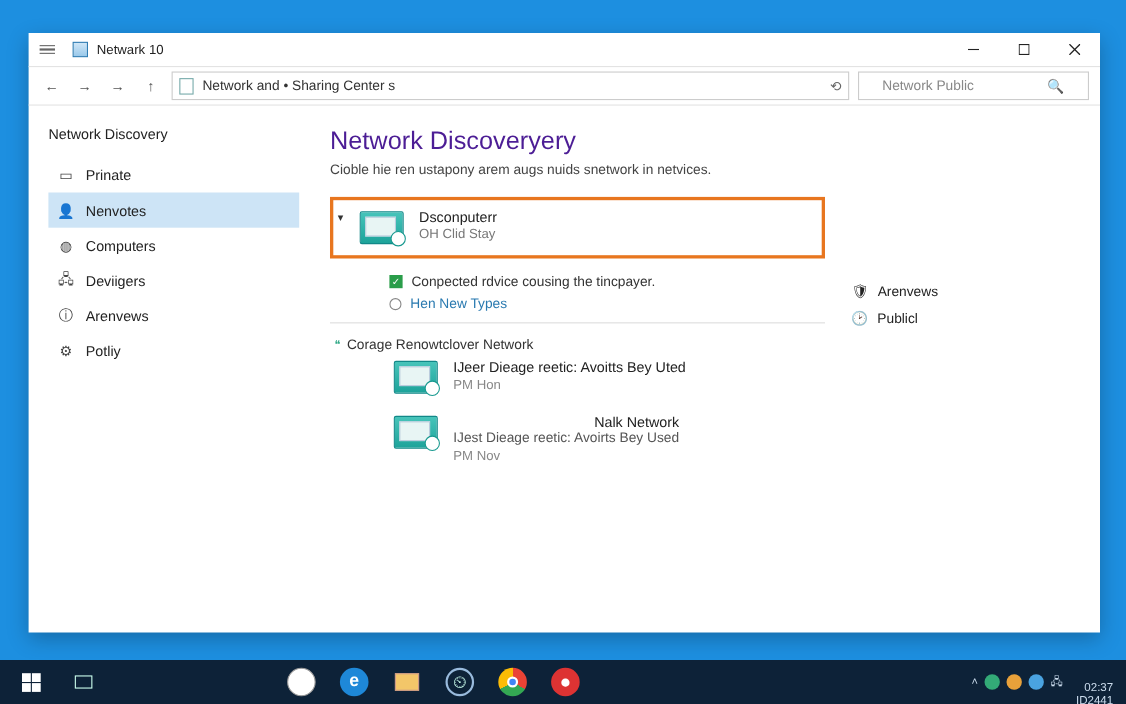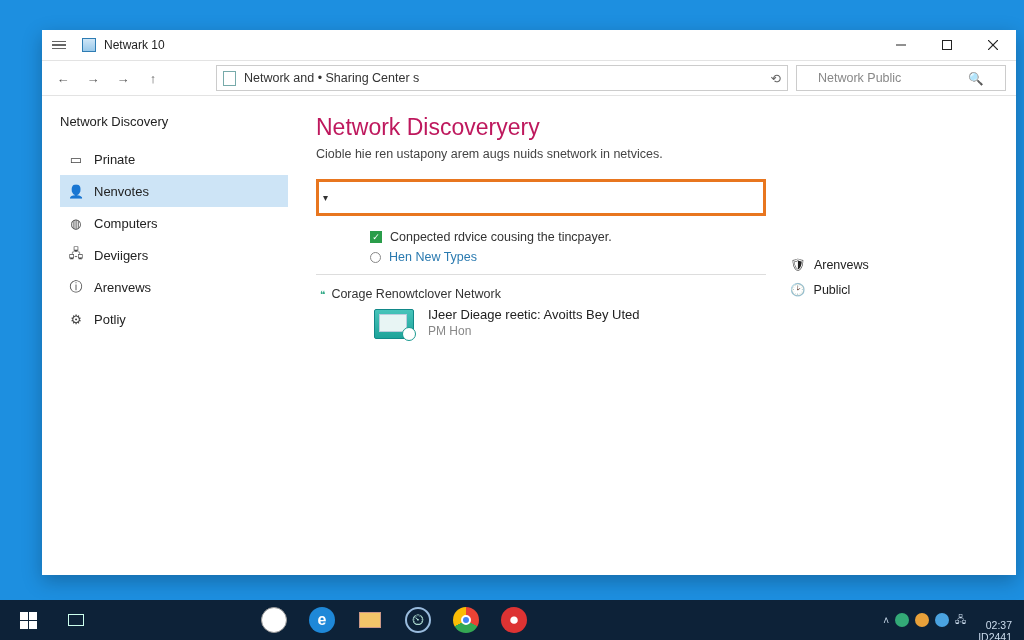--- a/index.html
+++ b/index.html
@@ -1,21 +1,21 @@
 <!DOCTYPE html>
 <html><head>
 <meta charset="utf-8">
 <style>
 * { margin: 0; padding: 0; box-sizing: border-box; font-family: "Segoe UI", sans-serif; }
 html, body { width: 1024px; height: 640px; overflow: hidden; }
 body { background: #1d8fe0; }
 
 .window {
   position: absolute;
-  left: 42px; top: 30px;
+  left: 26px; top: 30px;
   width: 974px; height: 545px;
   background: #fff;
   box-shadow: 0 6px 18px rgba(0,0,0,0.25);
   display: flex; flex-direction: column;
 }
 
 .titlebar {
   height: 30px;
   display: flex; align-items: center;
   padding: 0 0 0 10px;
@@ -27,39 +27,39 @@
 .titlebar .title-text { flex:0 0 auto; }
 .titlebar .spacer { flex:1; }
 .titlebar .winbtn { width:46px;height:30px;display:flex;align-items:center;justify-content:center;}
 
 .toolbar {
   height: 36px; border-top:1px solid #e3e3e3; border-bottom:1px solid #e3e3e3;
   display:flex; align-items:center; padding:0 10px; gap:8px;
 }
 .navbtn{width:22px;height:22px;display:flex;align-items:center;justify-content:center;color:#555;font-size:13px;}
 .addr{
-  flex:1;height:26px;border:1px solid #ccc;display:flex;align-items:center;padding:0 6px;gap:8px;font-size:12.5px;color:#333;margin-left:44px;
+  flex:1;height:26px;border:1px solid #ccc;display:flex;align-items:center;padding:0 6px;gap:8px;font-size:12.5px;color:#333;
 }
 .addr .docicon{width:13px;height:15px;border:1px solid #7aa;background:#fff;position:relative;}
 .addr .refresh{margin-left:auto;color:#666;}
 .search{width:210px;height:26px;border:1px solid #ccc;display:flex;align-items:center;padding:0 21px;font-size:12.5px;color:#888;}
 .search .mag{margin-left:auto;color:#666;}
 
 .body{flex:1;display:flex;overflow:hidden;}
 
 .sidebar{
   width:246px;padding:18px 0 0 18px;font-size:13px;color:#222;
 }
 .sidebar h4{font-weight:400;font-size:13px;color:#222;margin-bottom:14px;}
 .sb-item{height:32px;display:flex;align-items:center;gap:10px;padding-left:8px;cursor:default;}
 .sb-item.active{background:#cde4f6;}
 .sb-item .ic{width:16px;height:14px;display:inline-flex;align-items:center;justify-content:center;color:#444;}
 
 .main{flex:1;padding:18px 28px 0 28px;overflow:auto;}
-.main h1{font-size:23px;color:#be185d;font-weight:400;margin-bottom:6px;}
+.main h1{font-size:23px;color:#4c1d95;font-weight:400;margin-bottom:6px;}
 .main .subtitle{font-size:12.5px;color:#444;margin-bottom:18px;}
 .content{display:flex;gap:24px;}
 .left{flex:1;max-width:450px;}
 .right{width:90px;padding-top:78px;font-size:12.5px;color:#222;}
 .right .rrow{display:flex;align-items:center;gap:8px;margin-bottom:10px;}
 
 .highlight{
   border:3px solid #e8761f;padding:8px 14px 10px 4px;display:flex;align-items:flex-start;gap:6px;margin-bottom:14px;
 }
 .chev{font-size:10px;color:#333;margin-top:2px;width:14px;}
@@ -179,20 +179,27 @@
     </div>
 
     <div class="main">
       <h1>Network Discoveryery</h1>
       <div class="subtitle">Cioble hie ren ustapony arem augs nuids snetwork in netvices.</div>
 
       <div class="content">
         <div class="left">
           <div class="highlight">
             <div class="chev">▾</div>
+            <div class="device">
+              <div class="dev-icon"></div>
+              <div class="dev-text">
+                <div class="dname">Dsconputerr</div>
+                <div class="dsub">OH Clid Stay</div>
+              </div>
+            </div>
           </div>
 
           <div class="row-check">
             <span class="cbox">✓</span>
             <span>Conpected rdvice cousing the tincpayer.</span>
           </div>
           <div class="row-link">
             <span class="rad"></span>
             <span>Hen New Types</span>
           </div>
@@ -205,20 +212,28 @@
           </div>
 
           <div class="netitem">
             <div class="dev-icon"></div>
             <div class="ntext">
               <div class="ntitle">IJeer Dieage reetic: Avoitts Bey Uted</div>
               <div class="ntime">PM Hon</div>
             </div>
           </div>
 
+          <div class="netitem">
+            <div class="dev-icon"></div>
+            <div class="ntext">
+              <div class="ntitle">Nalk Network</div>
+              <div class="nsub">IJest Dieage reetic: Avoirts Bey Used</div>
+              <div class="ntime">PM Nov</div>
+            </div>
+          </div>
         </div>
 
         <div class="right">
           <div class="rrow">
             <span>🛡</span>
             <span>Arenvews</span>
           </div>
           <div class="rrow">
             <span>🕑</span>
             <span>Publicl</span>

